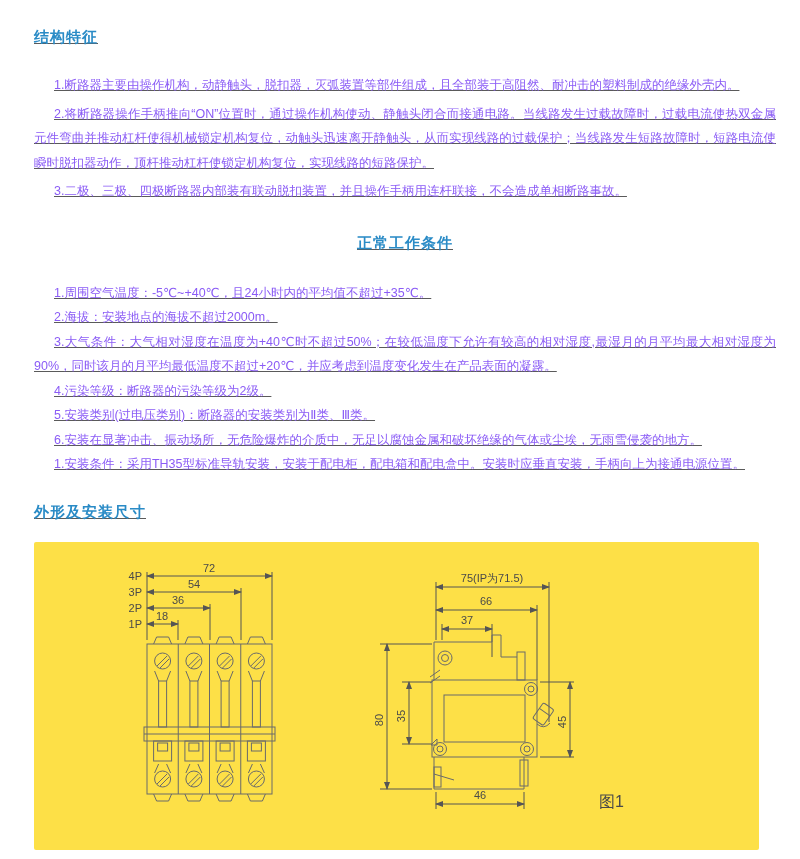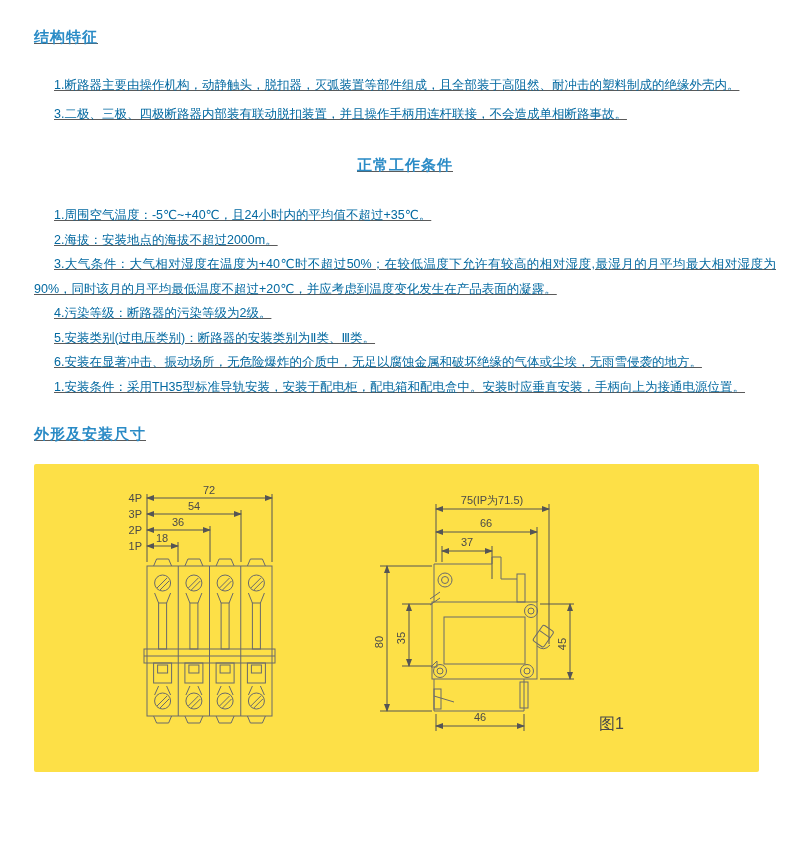--- a/index.html
+++ b/index.html
@@ -11,21 +11,21 @@
   .content{padding:20px 28px 0 34px;width:742px;text-decoration:underline;}
   h2{
     color:#2a8bc6;font-size:15px;font-weight:bold;
     margin:0;letter-spacing:1px;
   }
   .sec1-title{margin:8px 0 26px 0;}
   .sec2-title{margin:30px 0 28px 0;text-align:center;}
   .sec3-title{margin:26px 0 20px 0;}
   p.body-text{
     font-size:12.5px;line-height:24.5px;margin:0 0 4px 0;
-    text-indent:1.6em;text-align:justify;color:#0369a1;
+    text-indent:1.6em;text-align:justify;color:#8b5cf6;
   }
   p.cond-item{margin:0;}
   .figure-panel{
     position:relative;width:725px;height:308px;margin-top:16px;
     background:#fde047;border-radius:2px;
   }
   svg{position:absolute;overflow:visible;}
   svg text{
     font-family:"Liberation Sans","DejaVu Sans",sans-serif;
     font-size:11px;fill:#4a4a4a;
@@ -37,20 +37,21 @@
   .drw{stroke:#6a6a6a;stroke-width:1;fill:none;}
   .dim{stroke:#555555;stroke-width:1;fill:none;}
 </style>
 </head>
 <body>
 
 <div class="content">
 
   <h2 class="sec1-title">结构特征</h2>
   <p class="body-text">1.断路器主要由操作机构，动静触头，脱扣器，灭弧装置等部件组成，且全部装于高阻然、耐冲击的塑料制成的绝缘外壳内。</p>
+  <p class="body-text">2.将断路器操作手柄推向“ON”位置时，通过操作机构使动、静触头闭合而接通电路。当线路发生过载故障时，过载电流使热双金属元件弯曲并推动杠杆使得机械锁定机构复位，动触头迅速离开静触头，从而实现线路的过载保护；当线路发生短路故障时，短路电流使瞬时脱扣器动作，顶杆推动杠杆使锁定机构复位，实现线路的短路保护。</p>
   <p class="body-text">3.二极、三极、四极断路器内部装有联动脱扣装置，并且操作手柄用连杆联接，不会造成单相断路事故。</p>
 
   <h2 class="sec2-title">正常工作条件</h2>
   <p class="body-text cond-item">1.周围空气温度：-5℃~+40℃，且24小时内的平均值不超过+35℃。</p>
   <p class="body-text cond-item">2.海拔：安装地点的海拔不超过2000m。</p>
   <p class="body-text cond-item">3.大气条件：大气相对湿度在温度为+40℃时不超过50%；在较低温度下允许有较高的相对湿度,最湿月的月平均最大相对湿度为90%，同时该月的月平均最低温度不超过+20℃，并应考虑到温度变化发生在产品表面的凝露。</p>
   <p class="body-text cond-item">4.污染等级：断路器的污染等级为2级。</p>
   <p class="body-text cond-item">5.安装类别(过电压类别)：断路器的安装类别为Ⅱ类、Ⅲ类。</p>
   <p class="body-text cond-item">6.安装在显著冲击、振动场所，无危险爆炸的介质中，无足以腐蚀金属和破坏绝缘的气体或尘埃，无雨雪侵袭的地方。</p>
   <p class="body-text cond-item">1.安装条件：采用TH35型标准导轨安装，安装于配电柜，配电箱和配电盒中。安装时应垂直安装，手柄向上为接通电源位置。</p>

